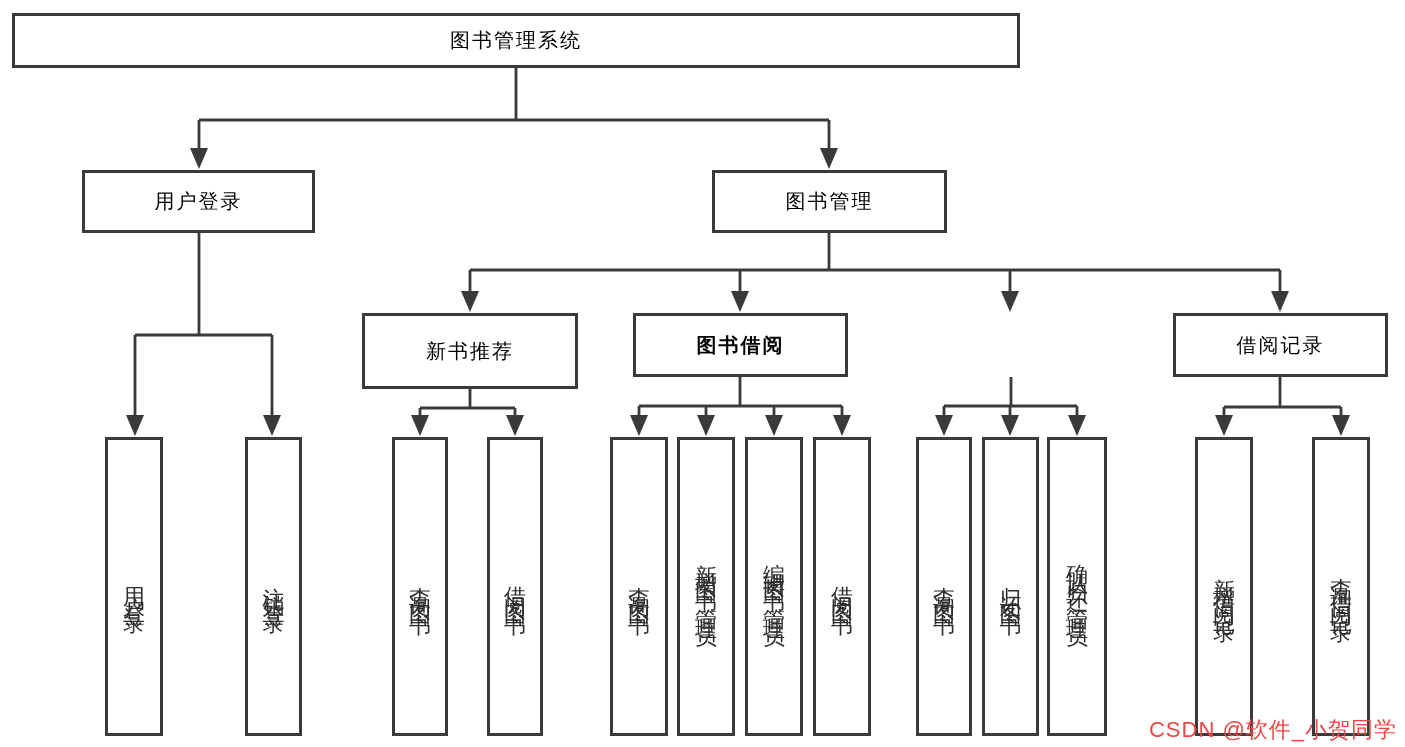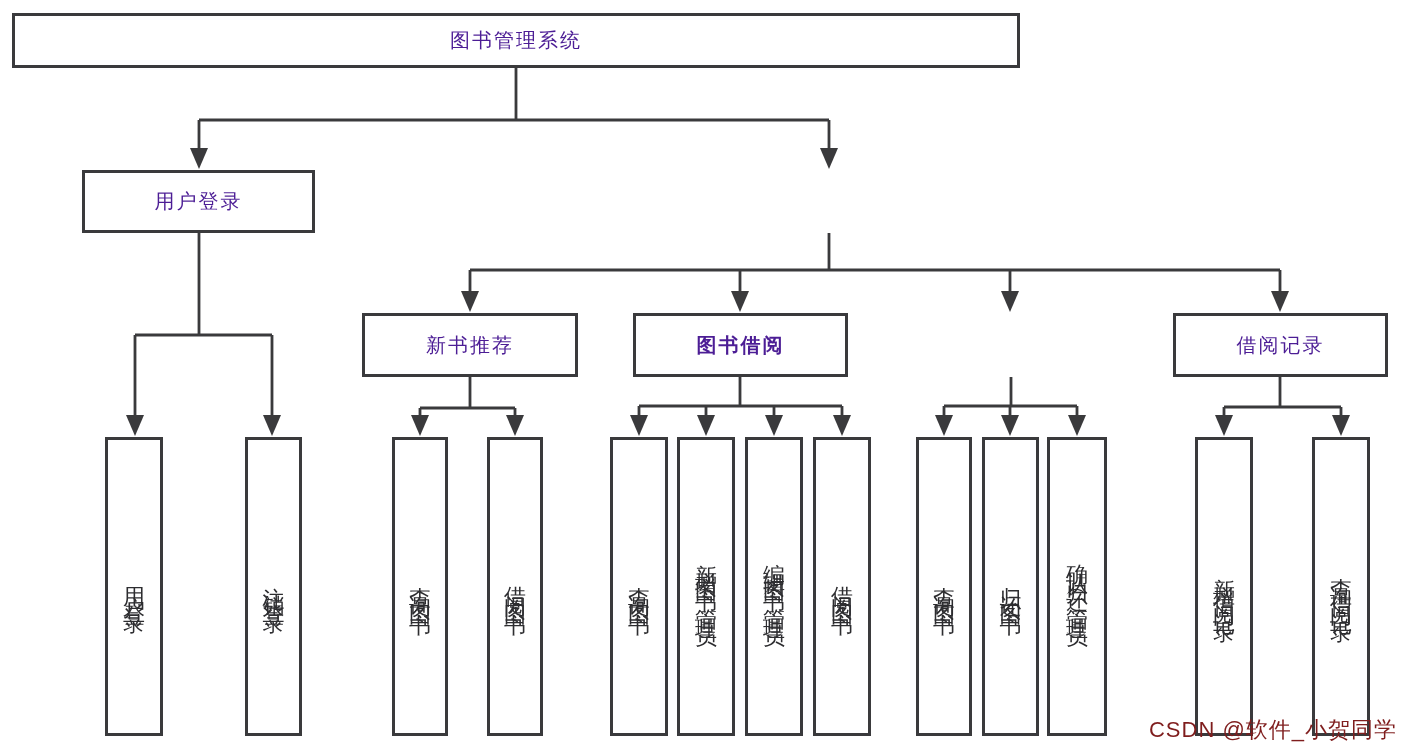--- a/index.html
+++ b/index.html
@@ -24,21 +24,21 @@
   .hbox {
     position: absolute;
     box-sizing: border-box;
     border: 3px solid #3a3a3c;
     background: #ffffff;
     display: flex;
     align-items: center;
     justify-content: center;
     font-size: 20px;
     letter-spacing: 2px;
-    color: #4c1d95;
+    color: #000000;
     white-space: nowrap;
   }
   .vbox {
     position: absolute;
     box-sizing: border-box;
     border: 3px solid #3a3a3c;
     background: #ffffff;
     top: 437px;
     height: 299px;
     writing-mode: vertical-rl;
@@ -50,21 +50,21 @@
     letter-spacing: 9px;
     color: #2d2d30;
     line-height: 1;
   }
   #watermark {
     position: absolute;
     right: 8px;
     bottom: 2px;
     font-size: 22px;
     letter-spacing: 1px;
-    color: #7f1d1d;
+    color: #ef4444;
     white-space: nowrap;
   }
 </style>
 </head>
 <body>
 
 <div id="canvas">
 
   <svg id="wires" viewBox="0 0 1405 747" xmlns="http://www.w3.org/2000/svg">
     <g stroke="#3a3a3c" stroke-width="2.8" fill="none">
@@ -121,22 +121,23 @@
       <polygon points="1001,415 1019,415 1010,436"></polygon>
       <polygon points="1068,415 1086,415 1077,436"></polygon>
       <polygon points="1215,415 1233,415 1224,436"></polygon>
       <polygon points="1332,415 1350,415 1341,436"></polygon>
     </g>
   </svg>
 
   <div class="hbox" style="left:12px; top:13px; width:1008px; height:55px;">图书管理系统</div>
 
   <div class="hbox" style="left:82px; top:170px; width:233px; height:63px;">用户登录</div>
+  <div class="hbox" style="left:712px; top:170px; width:235px; height:63px;">图书管理</div>
 
-  <div class="hbox" style="left:362px; top:313px; width:216px; height:64px;">新书推荐</div>
+  <div class="hbox" style="left:362px; top:313px; width:216px; height:76px;">新书推荐</div>
   <div class="hbox" style="left:633px; top:313px; width:215px; height:64px;font-weight:bold;">图书借阅</div>
   <div class="hbox" style="left:1173px; top:313px; width:215px; height:64px;">借阅记录</div>
 
   <div class="vbox" style="left:105px; width:58px;">用户登录</div>
   <div class="vbox" style="left:245px; width:57px;">注销登录</div>
 
   <div class="vbox" style="left:392px; width:56px;">查询图书</div>
   <div class="vbox" style="left:487px; width:56px;">借阅图书</div>
 
   <div class="vbox" style="left:610px; width:58px;">查询图书</div>

